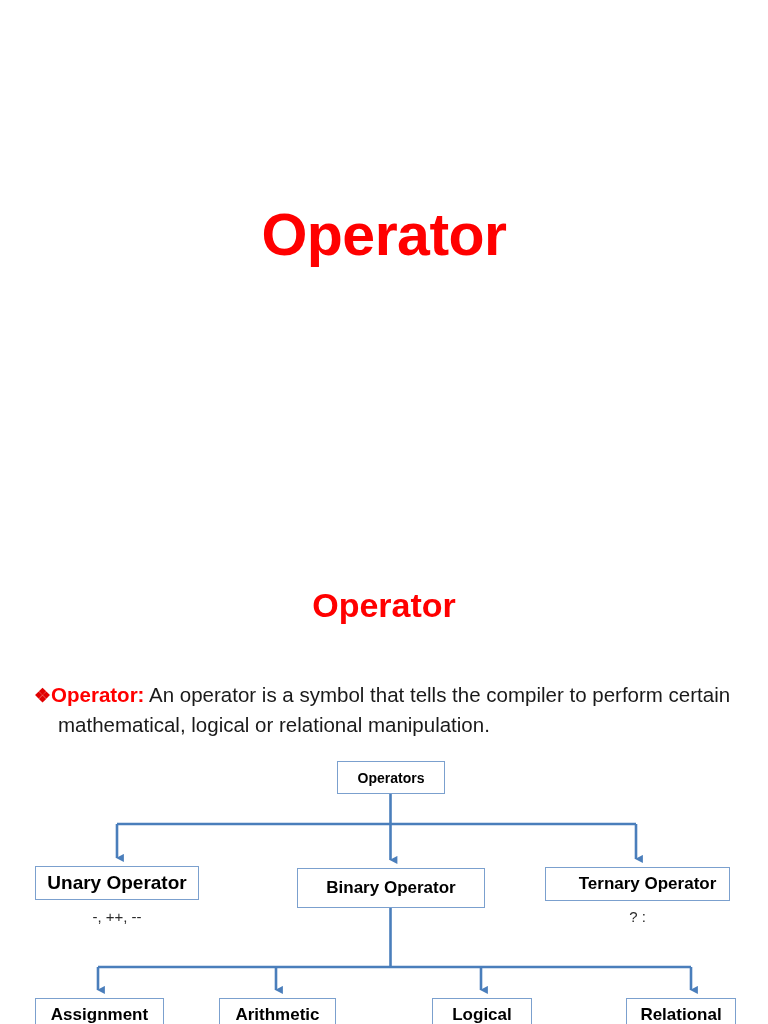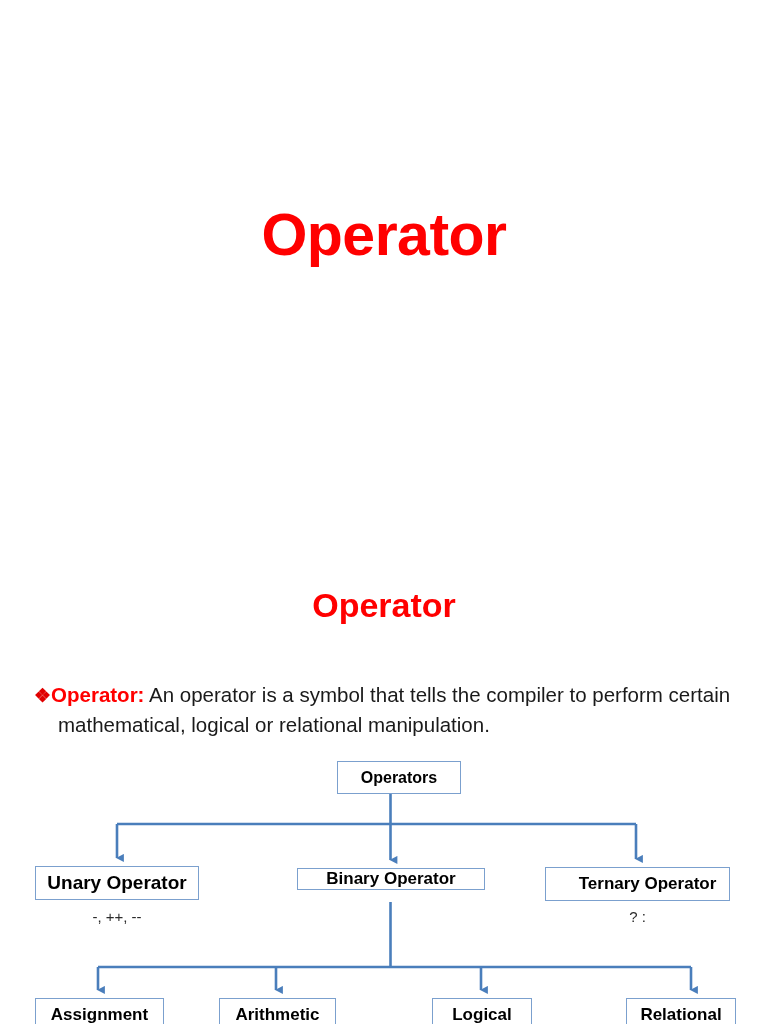--- a/index.html
+++ b/index.html
@@ -93,25 +93,25 @@
   .node-caption {
     position: absolute;
     text-align: center;
     font-size: 15px;
     color: #2b2b2b;
     white-space: nowrap;
   }
 
   
   #node-operators {
-    left: 337px; top: 13px; width: 124px; height: 33px; font-size: 16px; text-align: right;
+    left: 337px; top: 13px; width: 108px; height: 33px; font-size: 14px; text-align: right;
   }
   
   #node-unary      { left: 35px;  top: 118px; width: 164px; height: 34px; font-size: 19px; }
-  #node-binary     { left: 297px; top: 120px; width: 188px; height: 22px; font-size: 17px; }
+  #node-binary     { left: 297px; top: 120px; width: 188px; height: 40px; font-size: 17px; }
   #node-ternary    { left: 545px; top: 119px; width: 185px; height: 34px; font-size: 17px; padding-left: 20px; }
   #caption-unary   { left: 35px;  top: 160px; width: 164px; }
   #caption-ternary { left: 545px; top: 160px; width: 185px; }
   
   #node-assignment { left: 35px;  top: 250px; width: 129px; height: 34px; font-size: 17px; }
   #node-arithmetic { left: 219px; top: 250px; width: 117px; height: 34px; font-size: 17px; }
   #node-logical    { left: 432px; top: 250px; width: 100px; height: 34px; font-size: 17px; }
   #node-relational { left: 626px; top: 250px; width: 110px; height: 34px; font-size: 17px; }
 </style>
 </head>

